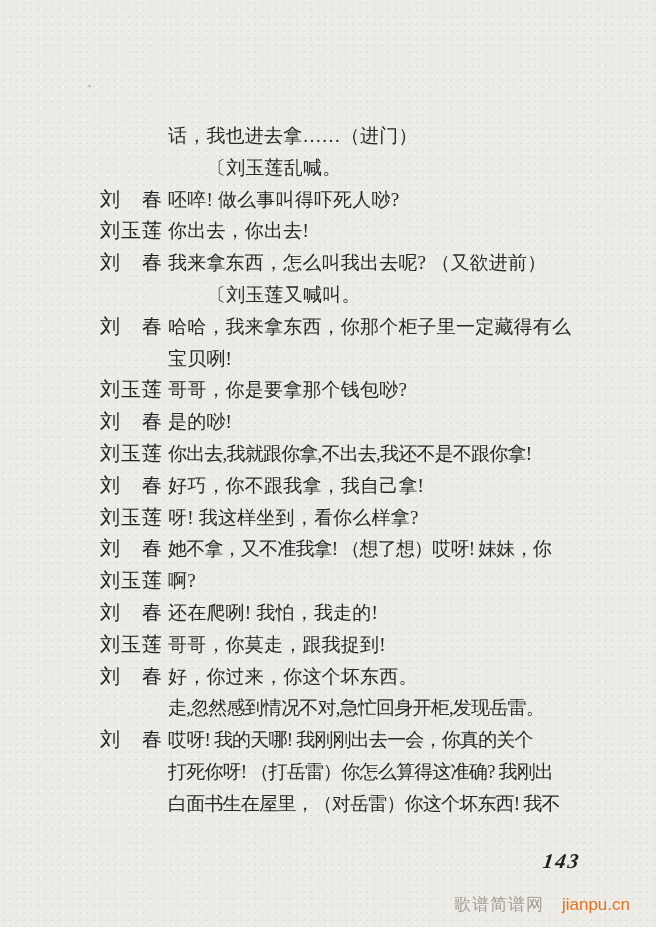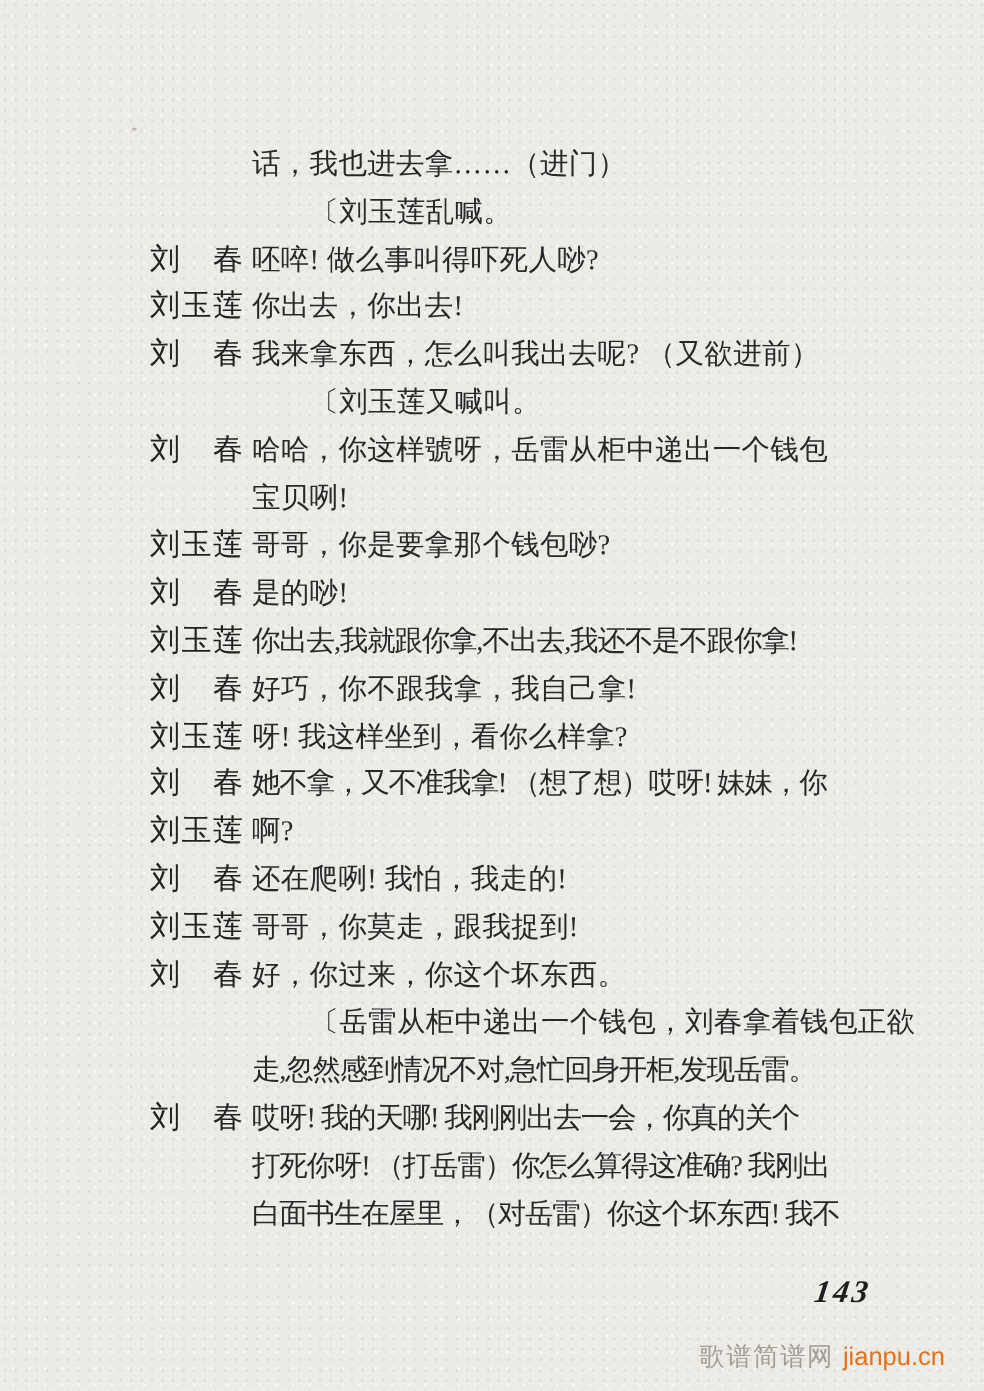--- a/index.html
+++ b/index.html
@@ -13,21 +13,21 @@
     width: 656px; height: 927px;
     background-color: #ecebe6;
     background-image:
       radial-gradient(rgba(200,198,190,0.35) 1px, transparent 1px),
       radial-gradient(rgba(255,255,255,0.5) 1px, transparent 1px);
     background-size: 7px 7px, 11px 11px;
     background-position: 0 0, 3px 5px;
   }
   .textblock {
     position: absolute;
-    left: 100px; top: 94px;
+    left: 100px; top: 120px;
     width: 490px;
     color: #282828;
   }
   .line {
     display: flex;
     align-items: flex-start;
     height: 31.8px;
     font-size: 19px;
     line-height: 31.8px;
     white-space: nowrap;
@@ -57,21 +57,21 @@
     transform: skewX(-8deg);
   }
   .watermark {
     position: absolute;
     top: 893px; right: 26px;
     font-size: 17px;
     font-family: "Liberation Sans", "DejaVu Sans", sans-serif;
     white-space: nowrap;
   }
   .watermark .site { color: #a49d94; letter-spacing: 1px; }
-  .watermark .domain { color: #e4711b; margin-left: 6px; }
+  .watermark .domain { color: #e4711b; margin-left: 18px; }
   .speck {
     position: absolute;
     left: 88px; top: 85px;
     width: 3px; height: 2px;
     background: #b9b6ae;
     border-radius: 50%;
   }
 </style>
 </head>
 <body>
@@ -105,21 +105,21 @@
     <span class="text">我来拿东西，怎么叫我出去呢? （又欲进前）</span>
   </div>
 
   <div class="line stage">
     <span class="speaker"></span>
     <span class="text">〔刘玉莲又喊叫。</span>
   </div>
 
   <div class="line dialogue">
     <span class="speaker">刘　春</span>
-    <span class="text">哈哈，你这样號呀，岳雷从柜中递出一个钱包</span>
+    <span class="text">哈哈，我来拿东西，你那个柜子里一定藏得有么</span>
   </div>
 
   <div class="line continuation">
     <span class="speaker"></span>
     <span class="text">宝贝咧!</span>
   </div>
 
   <div class="line dialogue">
     <span class="speaker">刘玉莲</span>
     <span class="text">哥哥，你是要拿那个钱包唦?</span>
@@ -164,24 +164,20 @@
   <div class="line dialogue">
     <span class="speaker">刘玉莲</span>
     <span class="text">哥哥，你莫走，跟我捉到!</span>
   </div>
 
   <div class="line dialogue">
     <span class="speaker">刘　春</span>
     <span class="text">好，你过来，你这个坏东西。</span>
   </div>
 
-  <div class="line stage">
-    <span class="speaker"></span>
-    <span class="text">〔岳雷从柜中递出一个钱包，刘春拿着钱包正欲</span>
-  </div>
 
   <div class="line continuation tight">
     <span class="speaker"></span>
     <span class="text">走,忽然感到情况不对,急忙回身开柜,发现岳雷。</span>
   </div>
 
   <div class="line dialogue tight">
     <span class="speaker">刘　春</span>
     <span class="text">哎呀! 我的天哪! 我刚刚出去一会，你真的关个</span>
   </div>

